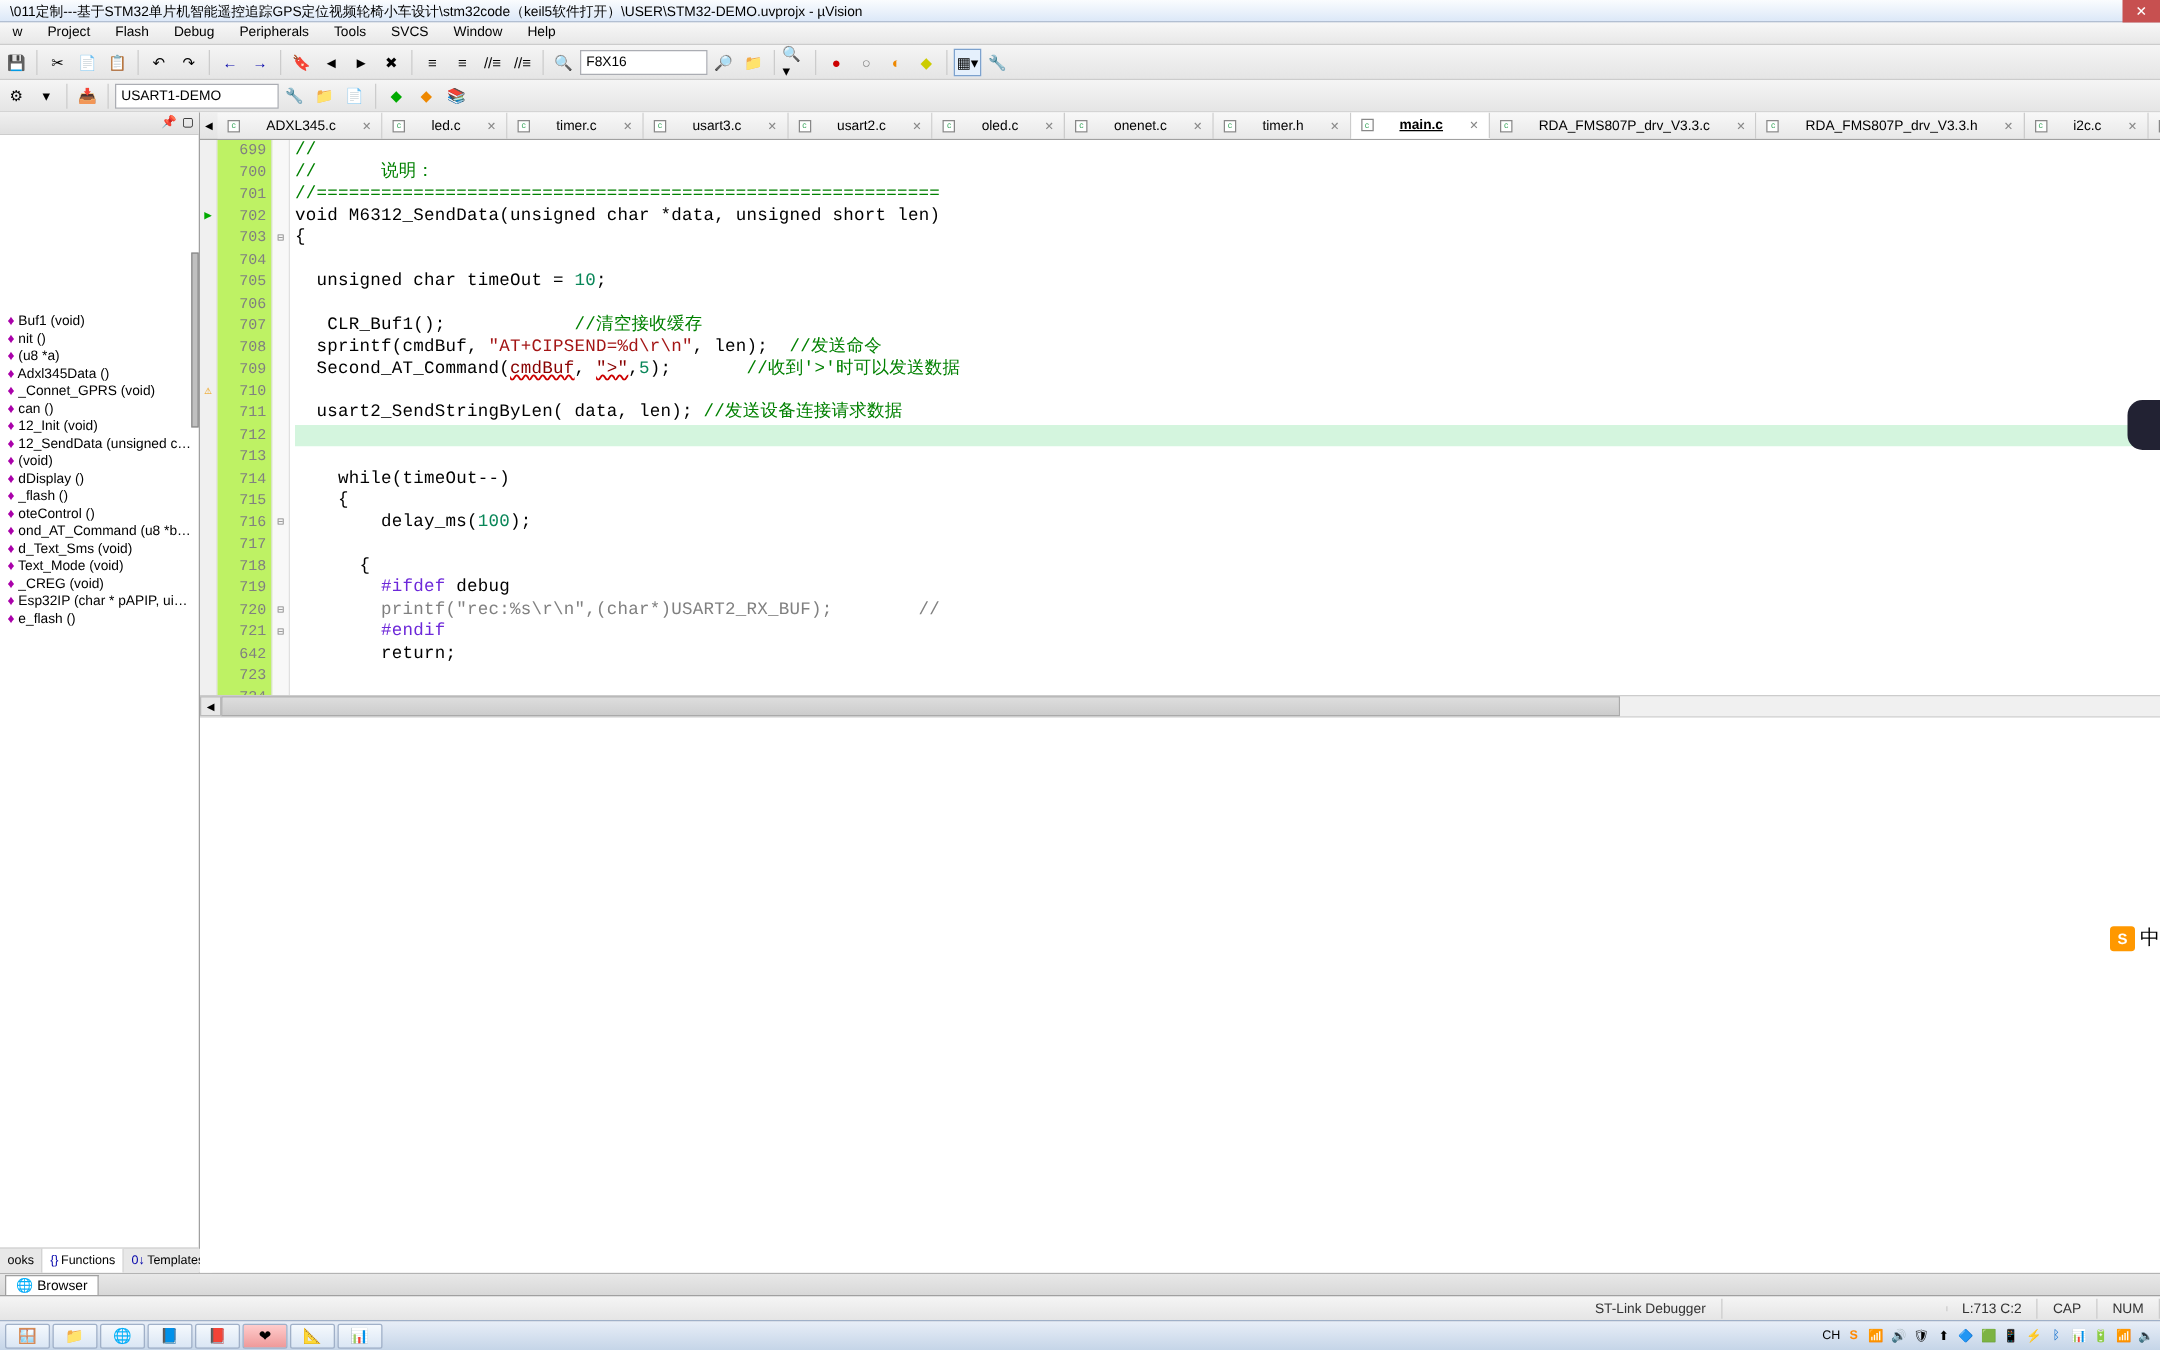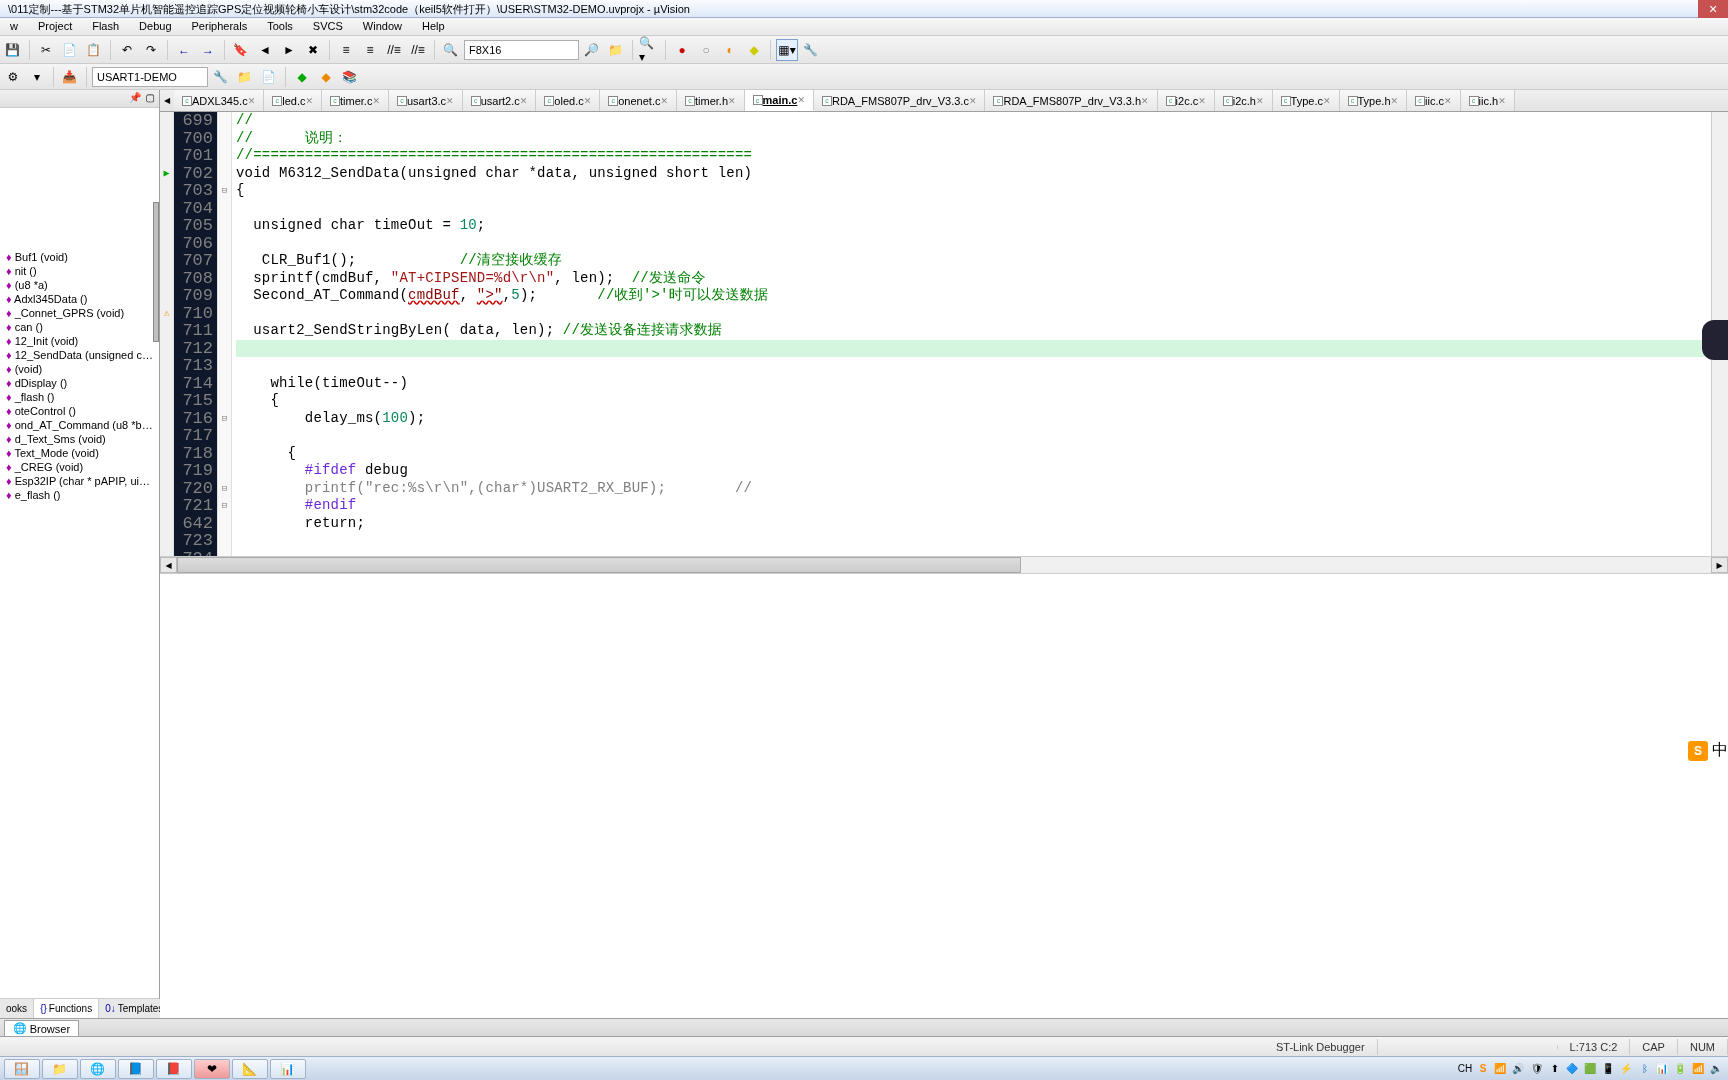--- a/index.html
+++ b/index.html
@@ -8,45 +8,45 @@
     .title-bar { background: linear-gradient(#fafcfe, #dce8f8); height: 18px; padding: 2px 8px; font-size: 11px; color: #000; border-bottom: 1px solid #a0b0c8; white-space: nowrap; overflow: hidden; }
     
     .menu-bar { background: linear-gradient(#f7f7f7, #e8e8e8); height: 18px; display: flex; border-bottom: 1px solid #ccc; }
     .menu-item { padding: 2px 10px; cursor: pointer; font-size: 11px; }
     
     .toolbar { background: linear-gradient(#f5f5f5, #e5e5e5); height: 28px; display: flex; align-items: center; padding: 2px; border-bottom: 1px solid #ccc; gap: 2px; }
     .toolbar2 { background: linear-gradient(#f5f5f5, #e5e5e5); height: 26px; display: flex; align-items: center; padding: 2px; border-bottom: 1px solid #ccc; gap: 2px; }
     .tb-btn { width: 22px; height: 22px; border: 1px solid transparent; display: inline-flex; align-items: center; justify-content: center; cursor: pointer; }
     .tb-sep { width: 1px; height: 20px; background: #ccc; margin: 0 3px; }
     .tb-combo-wide { border: 1px solid #abadb3; background: #fff; height: 20px; font-size: 11px; padding: 1px 4px; width: 110px; }
-    .tb-combo-wider { border: 1px solid #abadb3; background: #fff; height: 20px; font-size: 11px; padding: 1px 4px; width: 115px; }
+    .tb-combo-wider { border: 1px solid #abadb3; background: #fff; height: 20px; font-size: 11px; padding: 1px 4px; width: 102px; }
     
     .main-area { display: flex; height: calc(100vh - 18px - 18px - 28px - 26px - 18px - 24px - 20px); }
     
     .sidebar { width: 160px; background: #fff; border-right: 1px solid #a0a0a0; display: flex; flex-direction: column; }
     .sidebar-header { background: linear-gradient(#f0f0f0, #e0e0e0); border-bottom: 1px solid #ccc; height: 18px; display: flex; justify-content: flex-end; padding: 2px 4px; font-size: 10px; }
     .sidebar-tree { flex: 1; overflow: auto; padding: 2px; font-size: 11px; }
     .tree-item { padding: 1px 4px; white-space: nowrap; overflow: hidden; text-overflow: ellipsis; cursor: pointer; }
     .sidebar-scroll { position: absolute; right: 0; width: 6px; height: 140px; top: 112px; background: #c0c0c0; border: 1px solid #888; }
     .sidebar-tabs { display: flex; background: #e8e8e8; border-top: 1px solid #ccc; height: 20px; }
     .stab { padding: 2px 6px; font-size: 10px; border-right: 1px solid #ccc; cursor: pointer; background: #e8e8e8; display: flex; align-items: center; gap: 2px; }
     .stab.active { background: #fff; }
     
     .editor-pane { flex: 1; display: flex; flex-direction: column; background: #fff; position: relative; }
     .file-tabs { display: flex; background: linear-gradient(#f0f0f0, #e4e4e4); height: 22px; border-bottom: 1px solid #a0a0a0; overflow: hidden; }
-    .ftab { display: flex; align-items: center; padding: 2px 8px; font-size: 11px; border-right: 1px solid #ccc; background: linear-gradient(#f8f8f8, #e8e8e8); cursor: pointer; gap: 0; white-space: nowrap; }
+    .ftab { display: flex; align-items: center; padding: 2px 8px; font-size: 11px; border-right: 1px solid #ccc; background: linear-gradient(#f8f8f8, #e8e8e8); cursor: pointer; gap: 21px; white-space: nowrap; }
     .ftab.active { background: #fff; border-bottom: 1px solid #fff; }
     .ftab.active .ftab-name { font-weight: bold; text-decoration: underline; }
     .ftab-close { color: #888; font-size: 9px; }
     .ftab-icon { width: 10px; height: 10px; background: #fff; border: 1px solid #888; font-size: 7px; display: flex; align-items: center; justify-content: center; color: #4a6; }
     
     .code-area { flex: 1; display: flex; font-family: "Consolas", "Courier New", monospace; font-size: 14px; overflow: hidden; position: relative; }
     .marker-col { width: 14px; background: #f0f0f0; border-right: 1px solid #e0e0e0; }
     .marker { height: 17.5px; display: flex; align-items: center; justify-content: center; }
-    .line-numbers { width: 44px; background: #0f172a; color: #808080; text-align: right; padding-right: 4px; border-right: 1px solid #e0e0e0; font-size: 17px; }
+    .line-numbers { width: 44px; background: #bef264; color: #808080; text-align: right; padding-right: 4px; border-right: 1px solid #e0e0e0; font-size: 12px; }
     .line-num { height: 17.5px; line-height: 17.5px; }
     .fold-col { width: 14px; background: #f8f8f8; border-right: 1px solid #e0e0e0; }
     .fold { height: 17.5px; display: flex; align-items: center; justify-content: center; font-size: 9px; color: #808080; cursor: pointer; }
     .code-lines { flex: 1; padding-left: 4px; position: relative; }
     .line { height: 17.5px; line-height: 17.5px; white-space: pre; font-size: 14px; letter-spacing: 0.2px; }
     .line.highlight { background: #d4f5de; }
     
     .kw { color: #000000; }
     .str { color: #a31515; }
     .num { color: #098658; }
@@ -139,21 +139,21 @@
   <span class="tb-btn" style="border:1px solid #7da2ce;background:#e5f0fc">▦▾</span>
   <span class="tb-btn">🔧</span>
 </div>
 
 <div class="toolbar2">
   <span class="tb-btn">⚙</span>
   <span class="tb-btn">▾</span>
   <span class="tb-sep"></span>
   <span class="tb-btn" style="color:#c33">📥</span>
   <span class="tb-sep"></span>
-  <input class="tb-combo-wide" style="width: 116px;" value="USART1-DEMO">
+  <input class="tb-combo-wide" style="width: 131px;" value="USART1-DEMO">
   <span class="tb-btn">🔧</span>
   <span class="tb-btn">📁</span>
   <span class="tb-btn">📄</span>
   <span class="tb-sep"></span>
   <span class="tb-btn" style="color:#0a0">◆</span>
   <span class="tb-btn" style="color:#e80">◆</span>
   <span class="tb-btn">📚</span>
 </div>
 
 <div class="main-area">

